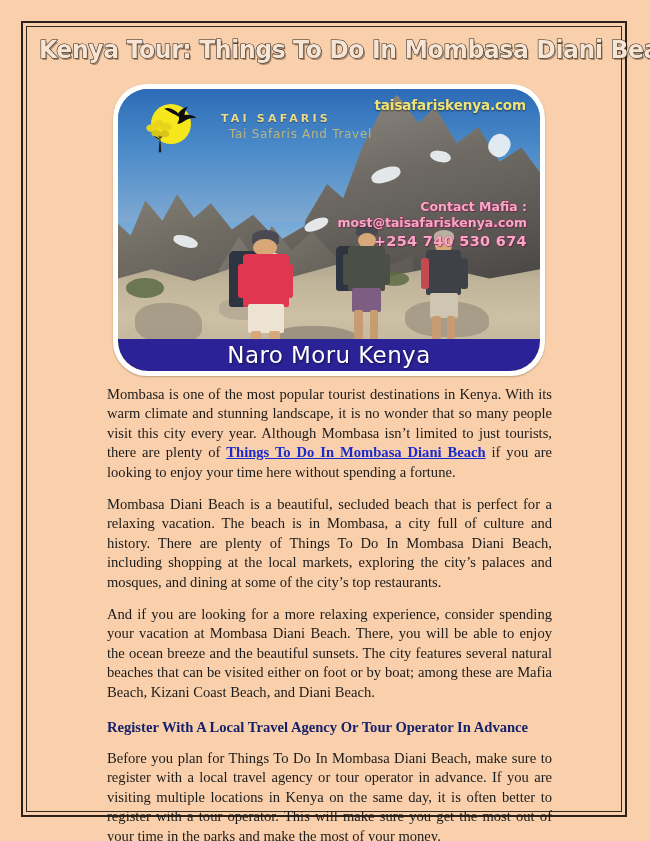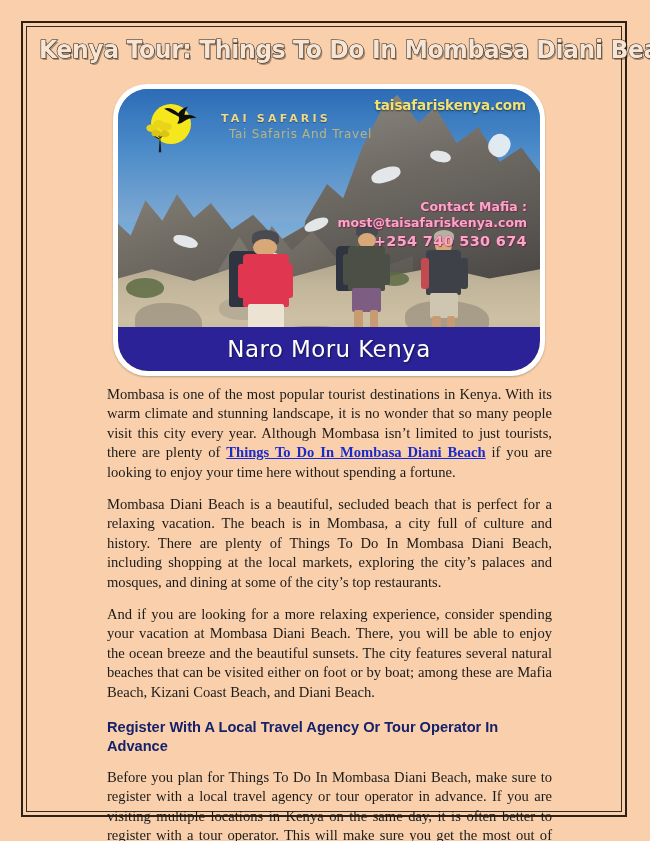--- a/index.html
+++ b/index.html
@@ -253,21 +253,21 @@
   #contact-label { font-size: 12.5px; }
   #contact-email { font-size: 12.5px; }
   #contact-phone { font-size: 14.5px; letter-spacing: 0.3px; }
 
   
   #hero-band {
     position: absolute;
     left: 0;
     right: 0;
     bottom: 0;
-    height: 44px;
+    height: 32px;
     background: #2a2296;
     border-radius: 0 0 30px 30px;
     display: flex;
     align-items: center;
     justify-content: center;
   }
   #hero-band-text {
     color: #ffffff;
     font-family: "DejaVu Sans", sans-serif;
     font-size: 23px;
@@ -292,21 +292,21 @@
     text-align: justify;
     text-justify: inter-word;
   }
   .link {
     color: #1a2acc;
     font-weight: bold;
     text-decoration: underline;
   }
   #subheading {
     margin: 16px 0 12px 0;
-    font-family: Liberation Sans, sans-serif;
+    font-family: Liberation Serif, serif;
     font-size: 14.6px;
     font-weight: bold;
     color: #16216b;
     line-height: 1.3;
   }
 </style>
 </head>
 <body>
 
 <div id="page-frame">

